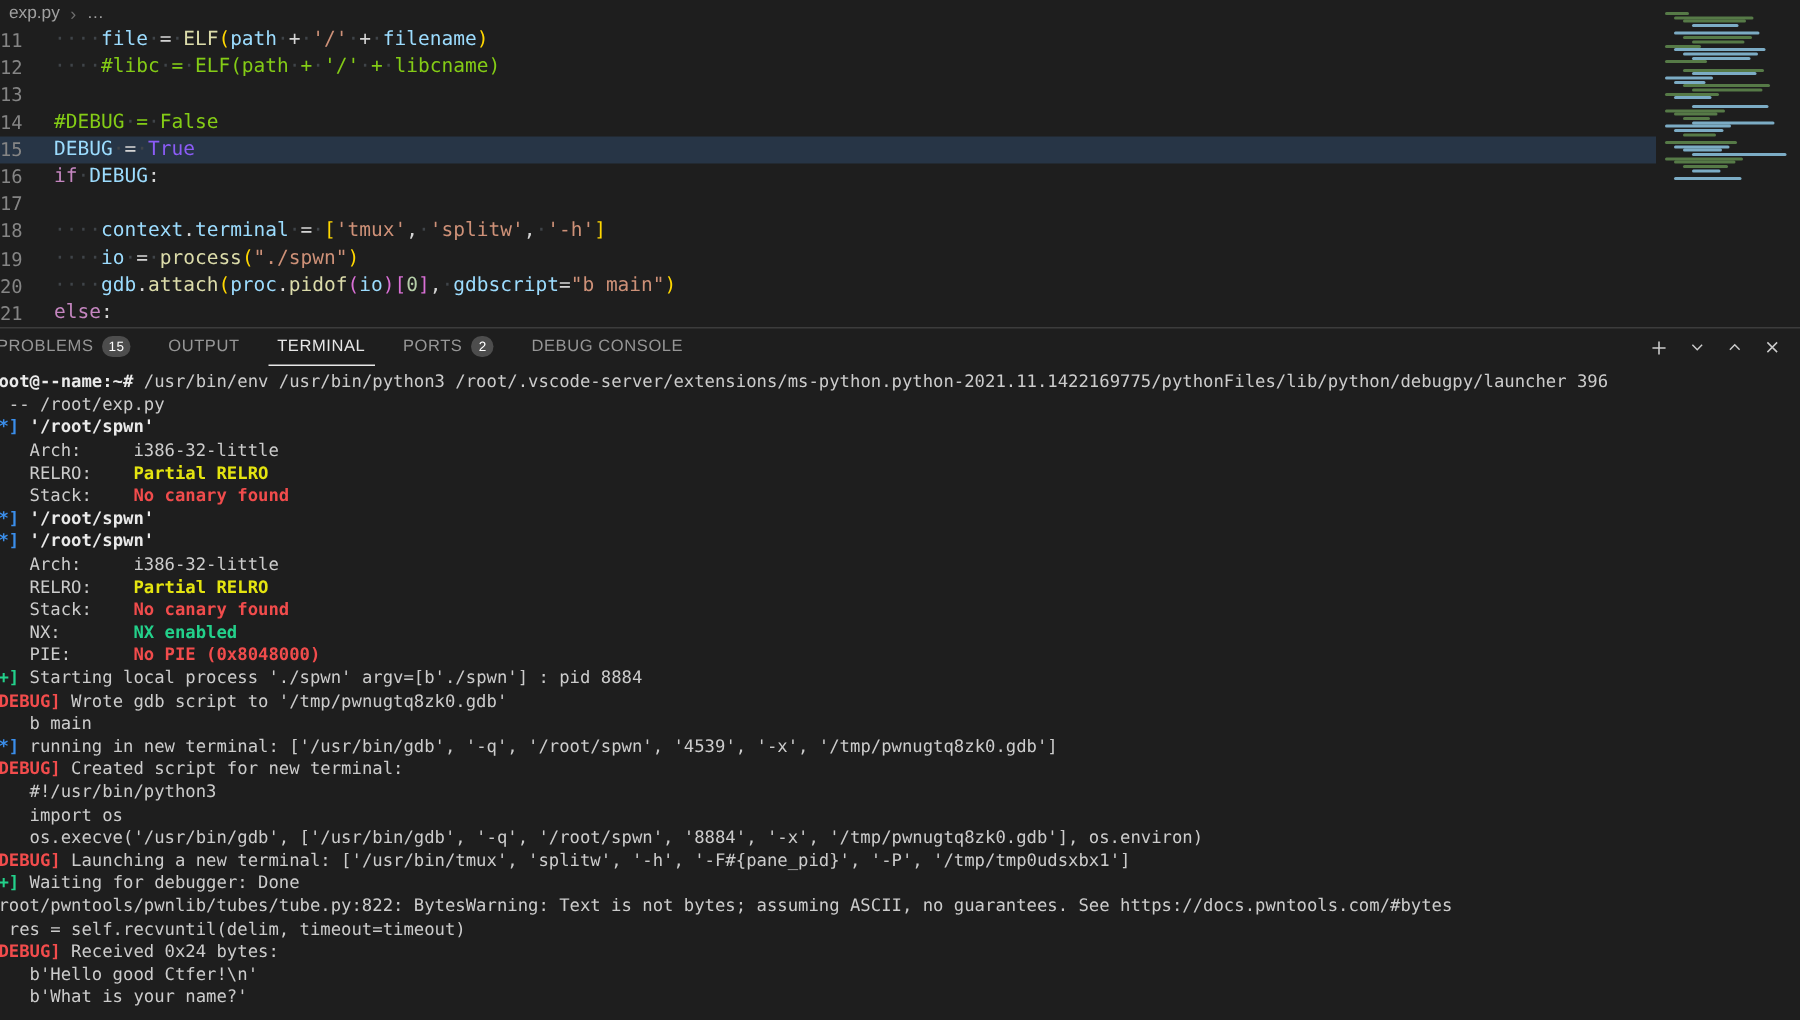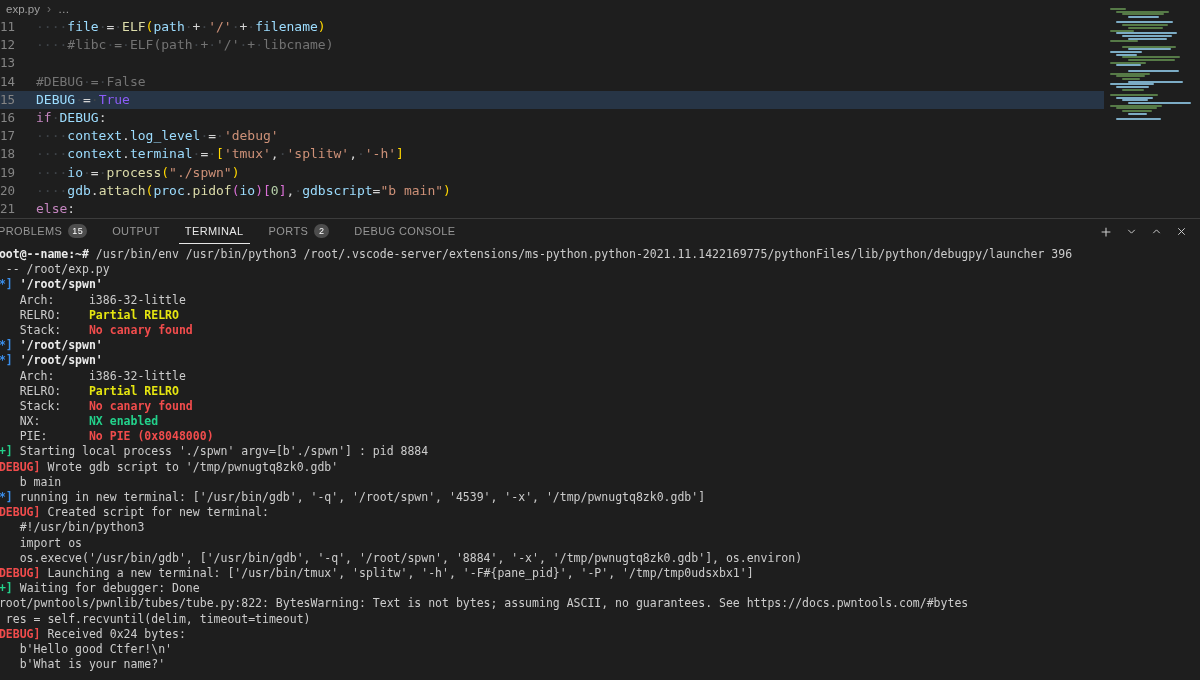--- a/index.html
+++ b/index.html
@@ -12,21 +12,21 @@
   .bc-sep{color:#6e6e6e;font-size:12px;}
   .code{position:absolute;top:18px;left:0;right:96px;font-family:"DejaVu Sans Mono",monospace;font-size:13px;}
   .cline{display:flex;height:18.2px;line-height:18.2px;white-space:pre;}
   .cline.hl{background:rgba(63,114,175,0.28);}
   .gutter{flex:0 0 23px;width:23px;text-align:right;color:#858585;font-size:12.5px;}
   .ctext{padding-left:21px;}
   .tk-ws{color:#3f4449;}
   .tk-var{color:#9CDCFE;}
   .tk-func{color:#DCDCAA;}
   .tk-str{color:#CE9178;}
-  .tk-com{color:#737373;}
+  .tk-com{color:#84cc16;}
   .tk-kw{color:#C586C0;}
   .tk-const{color:#8b5cf6;}
   .tk-op{color:#D4D4D4;}
   .tk-num{color:#B5CEA8;}
   .tk-b1{color:#FFD700;}
   .tk-b2{color:#DA70D6;}
 
   .minimap{position:absolute;top:8px;right:6px;width:84px;}
   .mrow{height:2px;margin-bottom:0.7px;border-radius:1px;}
 
@@ -68,21 +68,21 @@
       <span class="bc-sep">›</span>
       <span>…</span>
     </div>
     <div class="code" id="code">
         <div class="cline"><div class="gutter">11</div><div class="ctext"><span class="tk-ws">····</span><span class="tk-var">file</span><span class="tk-ws">·</span><span class="tk-op">=</span><span class="tk-ws">·</span><span class="tk-func">ELF</span><span class="tk-b1">(</span><span class="tk-var">path</span><span class="tk-ws">·</span><span class="tk-op">+</span><span class="tk-ws">·</span><span class="tk-str">'/'</span><span class="tk-ws">·</span><span class="tk-op">+</span><span class="tk-ws">·</span><span class="tk-var">filename</span><span class="tk-b1">)</span></div></div>
         <div class="cline"><div class="gutter">12</div><div class="ctext"><span class="tk-ws">····</span><span class="tk-com">#libc</span><span class="tk-ws">·</span><span class="tk-com">=</span><span class="tk-ws">·</span><span class="tk-com">ELF(path</span><span class="tk-ws">·</span><span class="tk-com">+</span><span class="tk-ws">·</span><span class="tk-com">'/'</span><span class="tk-ws">·</span><span class="tk-com">+</span><span class="tk-ws">·</span><span class="tk-com">libcname)</span></div></div>
         <div class="cline"><div class="gutter">13</div><div class="ctext"></div></div>
         <div class="cline"><div class="gutter">14</div><div class="ctext"><span class="tk-com">#DEBUG</span><span class="tk-ws">·</span><span class="tk-com">=</span><span class="tk-ws">·</span><span class="tk-com">False</span></div></div>
         <div class="cline hl"><div class="gutter">15</div><div class="ctext"><span class="tk-var">DEBUG</span><span class="tk-ws">·</span><span class="tk-op">=</span><span class="tk-ws">·</span><span class="tk-const">True</span></div></div>
         <div class="cline"><div class="gutter">16</div><div class="ctext"><span class="tk-kw">if</span><span class="tk-ws">·</span><span class="tk-var">DEBUG</span><span class="tk-op">:</span></div></div>
-        <div class="cline"><div class="gutter">17</div><div class="ctext"><span class="tk-ws">····</span><span class="tk-var">context</span><span class="tk-op">.</span><span class="tk-var">log_level</span><span class="tk-ws">·</span><span class="tk-op">=</span><span class="tk-ws">·</span><span class="tk-str">'debug'</span></div></div>
+        <div class="cline"><div class="gutter">17</div></div>
         <div class="cline"><div class="gutter">18</div><div class="ctext"><span class="tk-ws">····</span><span class="tk-var">context</span><span class="tk-op">.</span><span class="tk-var">terminal</span><span class="tk-ws">·</span><span class="tk-op">=</span><span class="tk-ws">·</span><span class="tk-b1">[</span><span class="tk-str">'tmux'</span><span class="tk-op">,</span><span class="tk-ws">·</span><span class="tk-str">'splitw'</span><span class="tk-op">,</span><span class="tk-ws">·</span><span class="tk-str">'-h'</span><span class="tk-b1">]</span></div></div>
         <div class="cline"><div class="gutter">19</div><div class="ctext"><span class="tk-ws">····</span><span class="tk-var">io</span><span class="tk-ws">·</span><span class="tk-op">=</span><span class="tk-ws">·</span><span class="tk-func">process</span><span class="tk-b1">(</span><span class="tk-str">"./spwn"</span><span class="tk-b1">)</span></div></div>
         <div class="cline"><div class="gutter">20</div><div class="ctext"><span class="tk-ws">····</span><span class="tk-var">gdb</span><span class="tk-op">.</span><span class="tk-func">attach</span><span class="tk-b1">(</span><span class="tk-var">proc</span><span class="tk-op">.</span><span class="tk-func">pidof</span><span class="tk-b2">(</span><span class="tk-var">io</span><span class="tk-b2">)</span><span class="tk-b2">[</span><span class="tk-num">0</span><span class="tk-b2">]</span><span class="tk-op">,</span><span class="tk-ws">·</span><span class="tk-var">gdbscript</span><span class="tk-op">=</span><span class="tk-str">"b main"</span><span class="tk-b1">)</span></div></div>
         <div class="cline"><div class="gutter">21</div><div class="ctext"><span class="tk-kw">else</span><span class="tk-op">:</span></div></div>
       </div>
     <div class="minimap" id="minimap">
         <div class="mrow" style="margin-left: 0px; width: 16px; background: rgb(106, 153, 85); opacity: 0.75;"></div>
         <div class="mrow" style="margin-left: 6px; width: 53px; background: rgb(106, 153, 85); opacity: 0.75;"></div>
         <div class="mrow" style="margin-left: 12px; width: 42px; background: rgb(106, 153, 85); opacity: 0.75;"></div>
         <div class="mrow" style="margin-left: 18px; width: 31px; background: rgb(156, 220, 254); opacity: 0.75;"></div>

